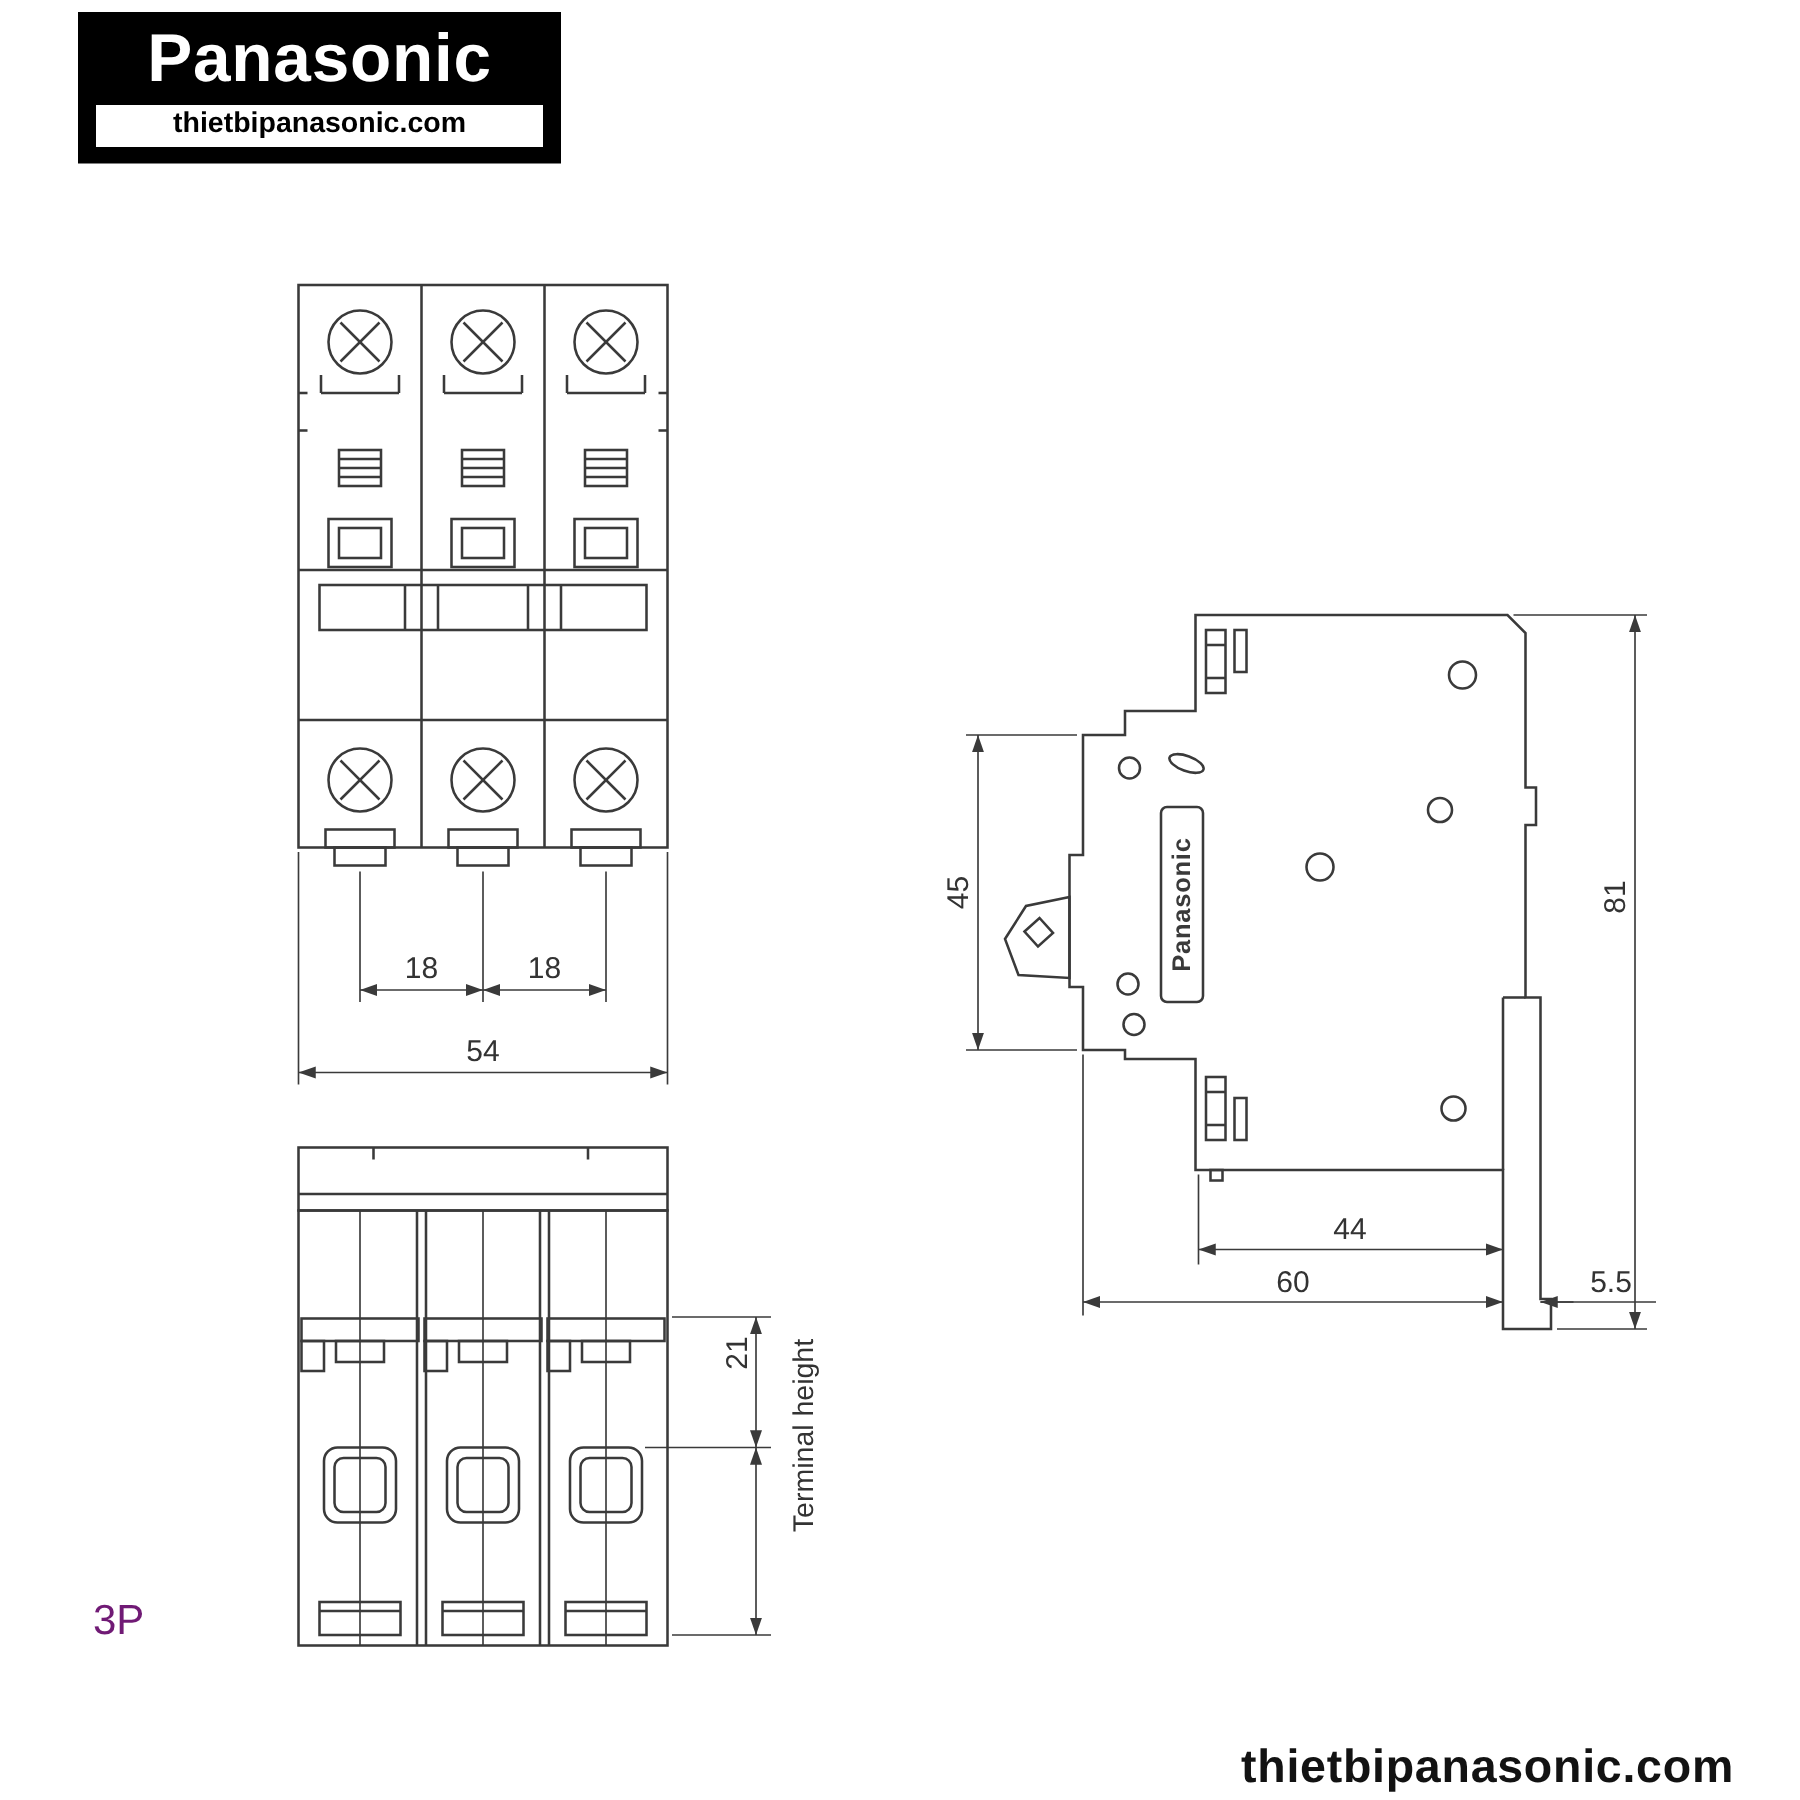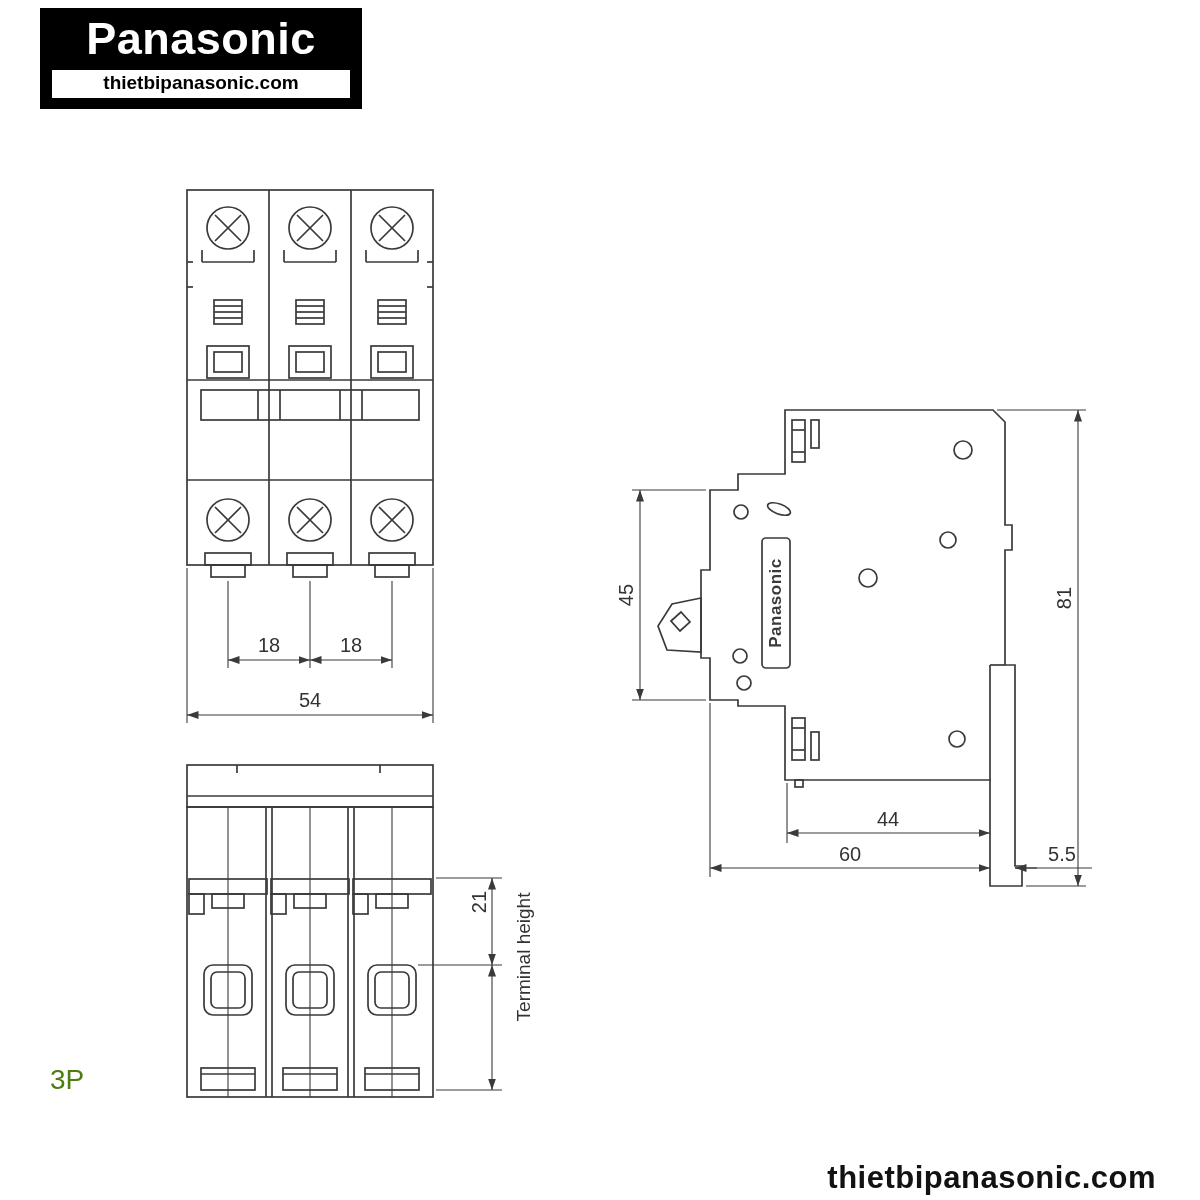--- a/index.html
+++ b/index.html
@@ -3,21 +3,21 @@
 <meta charset="utf-8">
 <style>
   * { margin:0; padding:0; box-sizing:border-box; }
   html,body { width:1200px; height:1200px; }
   body {
     position:relative;
     background:#ffffff;
     font-family:"Liberation Sans", sans-serif;
     overflow:hidden;
   }
-  .page { position:absolute; inset:0; background:#fff; }
+  .page { position:absolute; inset:0; background:#fff;margin-left:12px; }
 
   
   .logo-box {
     position:absolute; left:40px; top:8px; width:322px;
     background:#000; padding:2px 12px 11px;
   }
   .logo-brand {
     color:#fff; font-weight:bold; font-size:45px; line-height:58px;
     text-align:center; letter-spacing:0.5px;
   }
@@ -26,21 +26,21 @@
     text-align:center; padding:2px 0 4px; margin-top:2px;
   }
 
   
   .footer-site {
     position:absolute; right:44px; top:1160px;
     font-size:31px; font-weight:bold; color:#121212; letter-spacing:0.5px;
   }
   .variant-label {
     position:absolute; left:50px; top:1064px;
-    font-size:28px; color:#4d7c0f;
+    font-size:28px; color:#701a75;
   }
 
   
   svg.drawing { position:absolute; left:0; top:0; }
   svg .v line, svg .v rect, svg .v circle, svg .v path,
   svg .v ellipse, svg .v polygon {
     fill:none; stroke:#3a3a3a; stroke-width:1.7; stroke-linejoin:miter;
   }
   svg .v .thin { stroke-width:1.1; }
   svg .dimg line { fill:none; stroke:#3a3a3a; stroke-width:1.1; }

